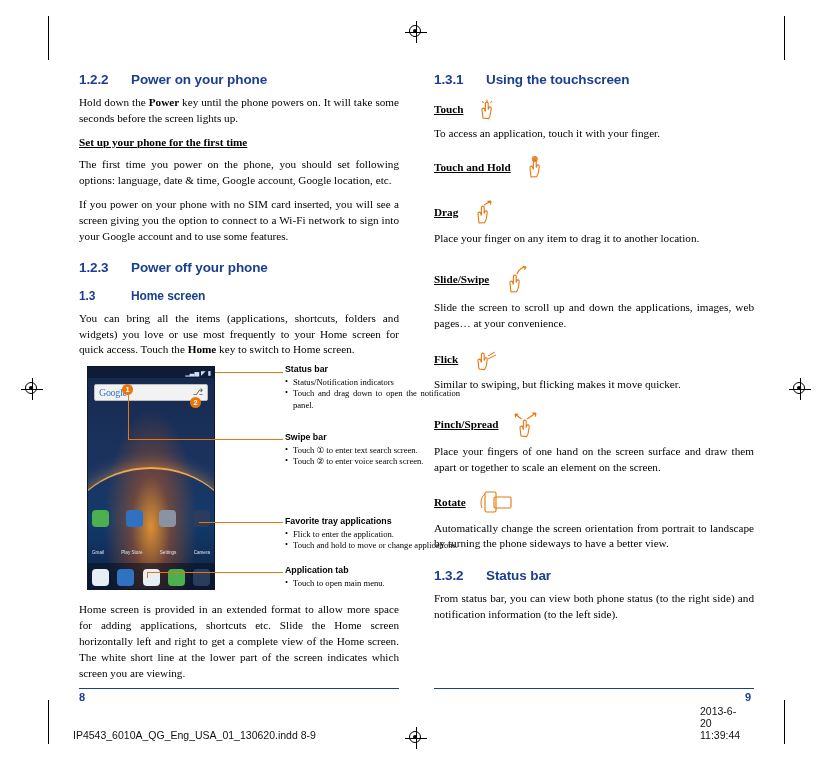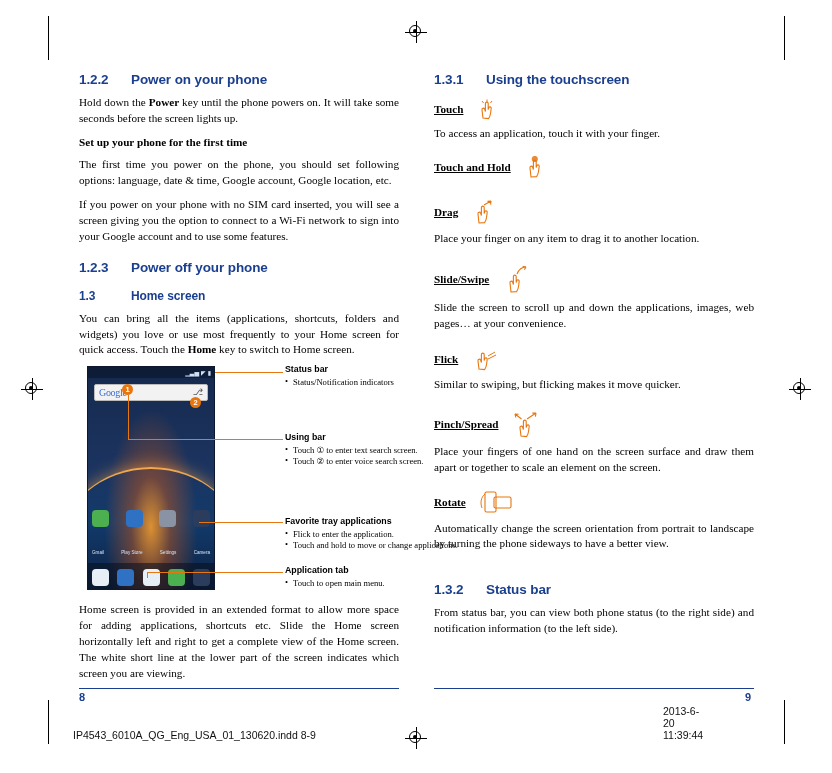--- a/index.html
+++ b/index.html
@@ -83,20 +83,21 @@
   h2.sec.big {
     font-size: 12px;
   }
   h2.sec.big .num { width: 52px; }
 
   p {
     margin: 0 0 8px 0;
   }
   .b { font-weight: bold; }
   .u-head {
+    text-decoration: underline;
     font-weight: bold;
     margin: 0 0 6px 0;
   }
   .gesture-head {
     text-decoration: underline;
     font-weight: bold;
     display: inline-block;
     vertical-align: middle;
   }
   .gesture-row {
@@ -396,25 +397,26 @@
       <div class="leader v" style="left:49px; top:29px; height:44px;"></div>
       <div class="leader h" style="left:49px; top:73px; width:155px;"></div>
       <div class="leader h" style="left:120px; top:156px; width:84px;"></div>
       <div class="leader v" style="left:68px; top:206px; height:6px;"></div>
       <div class="leader h" style="left:68px; top:206px; width:136px;"></div>
 
       <div class="annot" style="left:206px; top:-2px;">
         <span class="title">Status bar</span>
         <ul>
           <li>Status/Notification indicators</li>
+          <li>Touch and drag down to open the notification panel.</li>
         </ul>
       </div>
 
       <div class="annot" style="left:206px; top:66px;">
-        <span class="title">Using bar</span>
+        <span class="title">Swipe bar</span>
         <ul>
           <li>Touch ① to enter text search screen.</li>
           <li>Touch ② to enter voice search screen.</li>
         </ul>
       </div>
 
       <div class="annot" style="left:206px; top:150px;">
         <span class="title">Favorite tray applications</span>
         <ul>
           <li>Flick to enter the application.</li>
@@ -511,26 +513,26 @@
       <span class="gesture-icon">
         <svg class="ic" width="36" height="26" viewBox="0 0 36 26">
           <rect x="9" y="2" width="11" height="20" rx="1.5" fill="none" stroke="#e8760f" stroke-width="1.1"></rect>
           <rect x="19" y="7" width="17" height="11" rx="1.5" fill="none" stroke="#e8760f" stroke-width="1.1" transform="translate(-1,0)"></rect>
           <path d="M6 18 C4 13 5 7 9 4" stroke="#e8760f" stroke-width="1" fill="none"></path>
         </svg>
       </span>
     </div>
     <p>Automatically change the screen orientation from portrait to landscape by turning the phone sideways to have a better view.</p>
 
-    <h2 class="sec" style="margin-top:28px;">
+    <h2 class="sec" style="margin-top:14px;">
       <span class="num">1.3.2</span><span>Status bar</span>
     </h2>
     <p>From status bar, you can view both phone status (to the right side) and notification information (to the left side).</p>
   </div>
 
   <div class="footline" style="left:79px; bottom:84px; width:320px;"></div>
   <div class="footline" style="left:434px; bottom:84px; width:320px;"></div>
   <div class="pagenum" style="left:79px; bottom:70px;">8</div>
   <div class="pagenum" style="left:745px; bottom:70px;">9</div>
 
   <div class="filefooter" style="left:73px;">IP4543_6010A_QG_Eng_USA_01_130620.indd   8-9</div>
-  <div class="filefooter" style="left:663px;">2013-6-20   11:39:44</div>
+  <div class="filefooter" style="left:700px;">2013-6-20   11:39:44</div>
 </div>
 
 </body></html>

